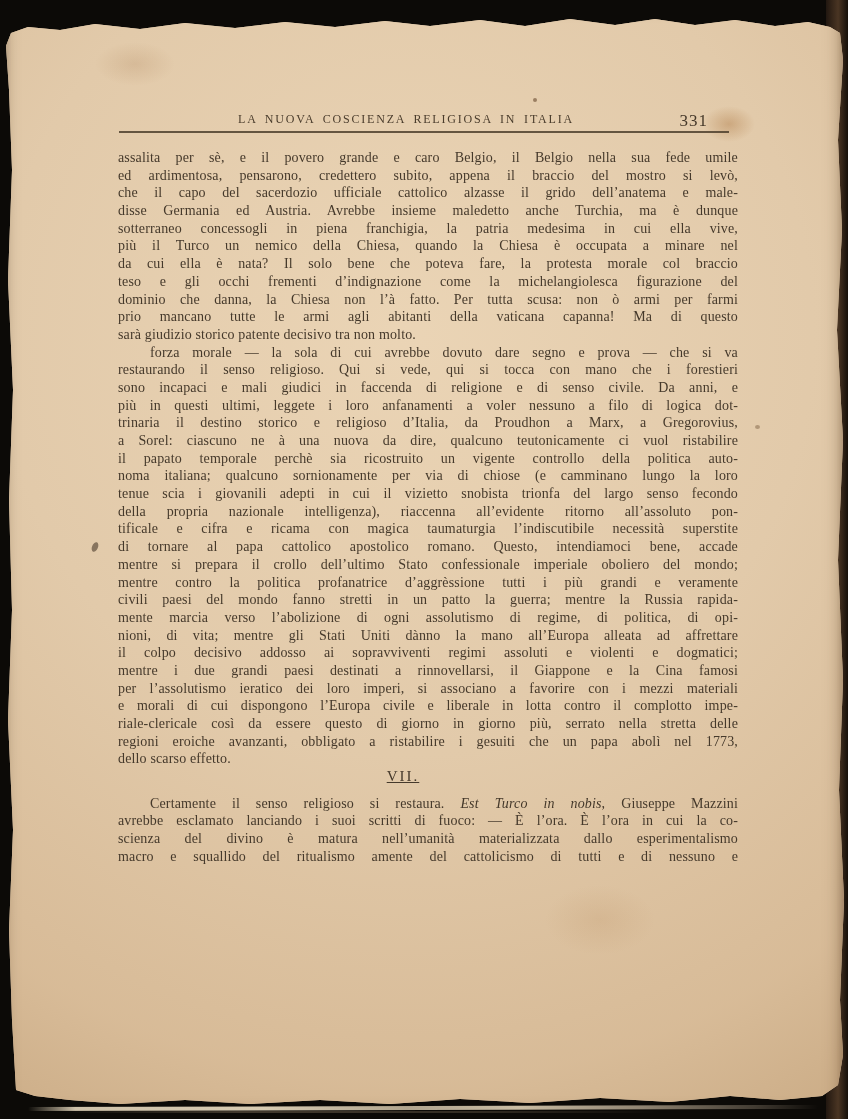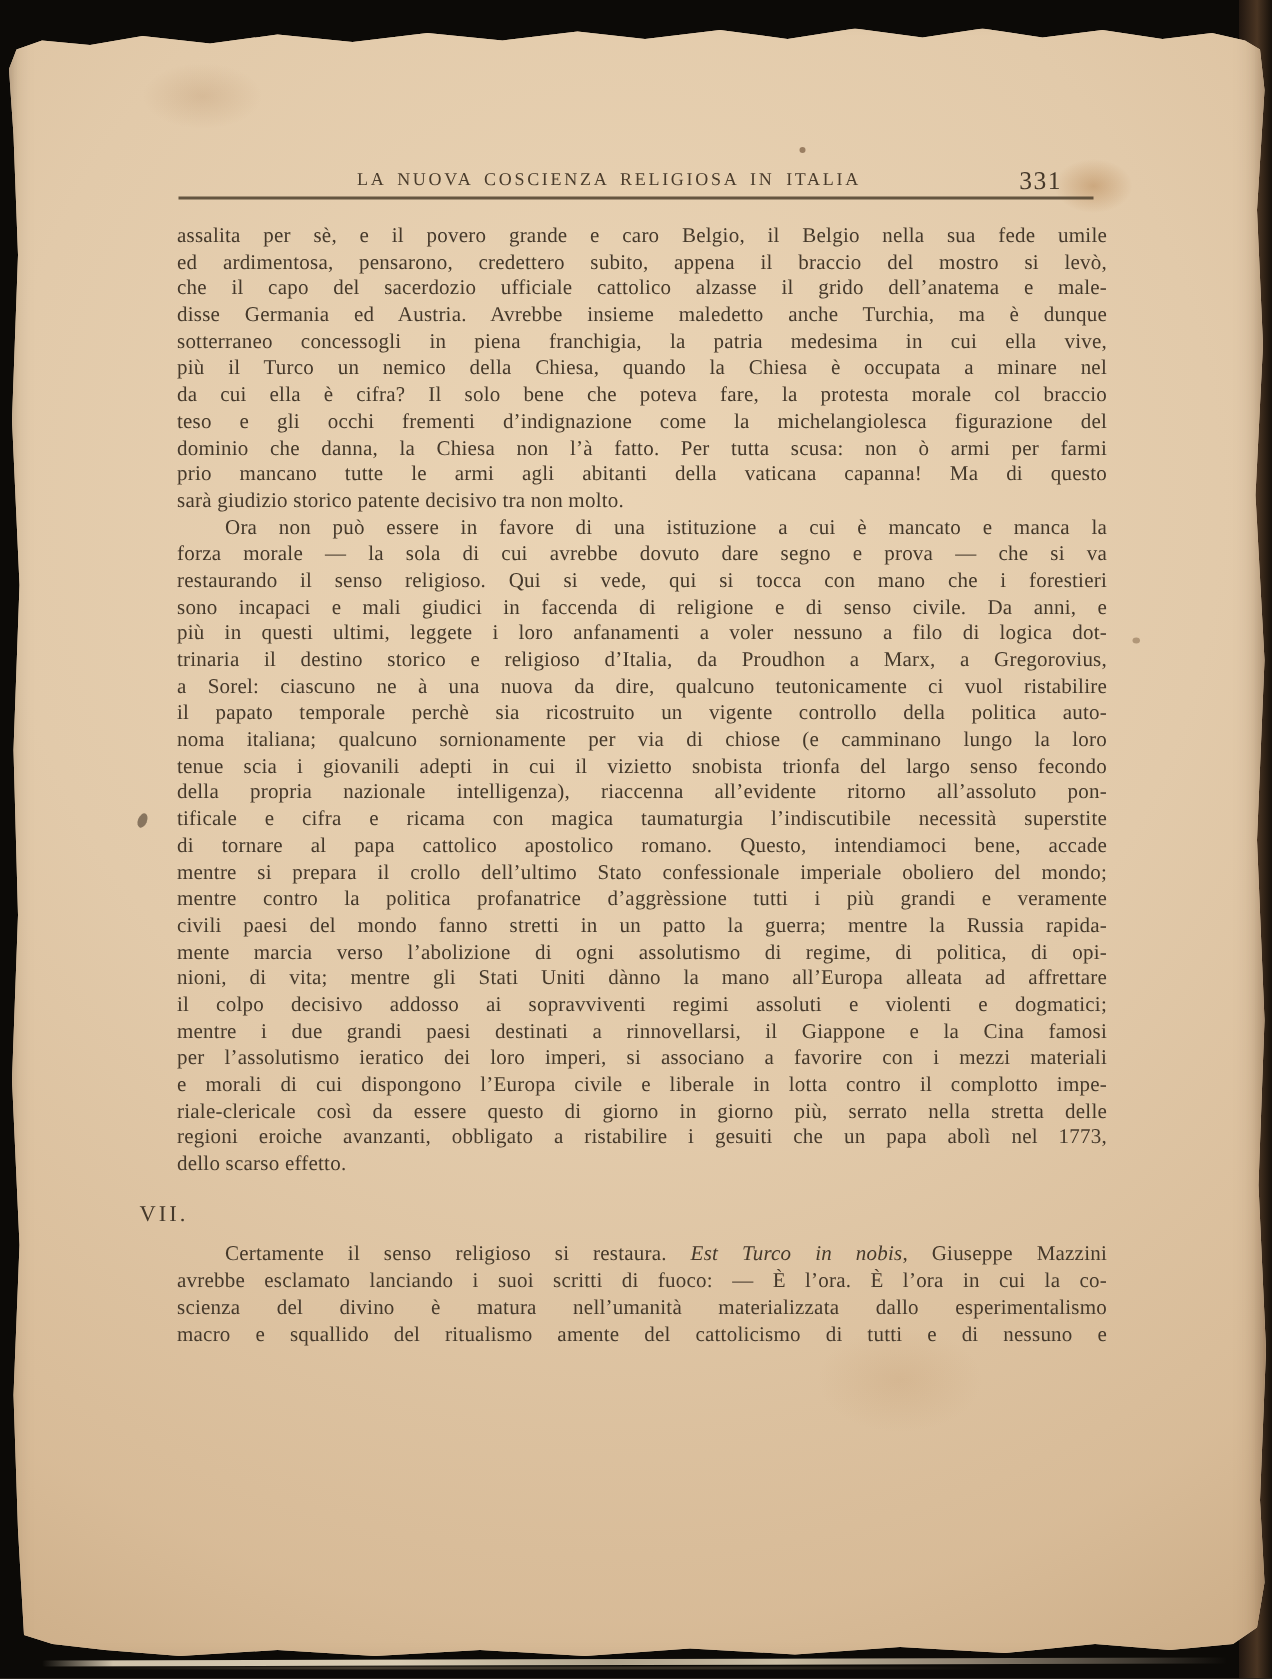--- a/index.html
+++ b/index.html
@@ -103,23 +103,23 @@
   }
   .text-line{
     height:17.7px;line-height:17.7px;
     text-align:justify;text-align-last:justify;
     white-space:nowrap;overflow:visible;
   }
   .text-line.last-short{text-align-last:left;}
   .para.indent .text-line:first-child{text-indent:32px;}
   .it{font-style:italic;}
   #section-heading{
-    height:17.7px;line-height:17.7px;margin-top:16px;margin-bottom:9px;
-    text-align:left;transform:translateX(-25px);
-    font-size:15px;letter-spacing:2px;color:var(--ink);
+    height:17.7px;line-height:17.7px;margin-top:0;margin-bottom:9px;
+    text-align:center;transform:translateX(-25px);
+    font-size:15px;letter-spacing:2px;color:var(--ink);text-decoration:underline;
   }
 </style>
 </head>
 <body>
 
 <div id="screenshot">
 
   <div id="book-edge-right"></div>
   <div id="under-pages"></div>
   <div id="under-pages-2"></div>
@@ -141,28 +141,27 @@
 
     <div id="body-text">
       <div>
           <div class="para">
             <div class="text-line">assalita per sè, e il povero grande e caro Belgio, il Belgio nella sua fede umile</div>
             <div class="text-line">ed ardimentosa, pensarono, credettero subito, appena il braccio del mostro si levò,</div>
             <div class="text-line">che il capo del sacerdozio ufficiale cattolico alzasse il grido dell’anatema e male-</div>
             <div class="text-line">disse Germania ed Austria. Avrebbe insieme maledetto anche Turchia, ma è dunque</div>
             <div class="text-line">sotterraneo concessogli in piena franchigia, la patria medesima in cui ella vive,</div>
             <div class="text-line">più il Turco un nemico della Chiesa, quando la Chiesa è occupata a minare nel</div>
-            <div class="text-line">da cui ella è cifra? Il solo bene che poteva fare, la protesta morale col braccio</div>
+            <div class="text-line">da cui ella è nata? Il solo bene che poteva fare, la protesta morale col braccio</div>
             <div class="text-line">teso e gli occhi frementi d’indignazione come la michelangiolesca figurazione del</div>
             <div class="text-line">dominio che danna, la Chiesa non l’à fatto. Per tutta scusa: non ò armi per farmi</div>
             <div class="text-line">prio mancano tutte le armi agli abitanti della vaticana capanna! Ma di questo</div>
             <div class="text-line last-short">sarà giudizio storico patente decisivo tra non molto.</div>
           </div>
           <div class="para indent">
-            <div class="text-line">Ora non può essere in favore di una istituzione a cui è mancato e manca la</div>
             <div class="text-line">forza morale — la sola di cui avrebbe dovuto dare segno e prova — che si va</div>
             <div class="text-line">restaurando il senso religioso. Qui si vede, qui si tocca con mano che i forestieri</div>
             <div class="text-line">sono incapaci e mali giudici in faccenda di religione e di senso civile. Da anni, e</div>
             <div class="text-line">più in questi ultimi, leggete i loro anfanamenti a voler nessuno a filo di logica dot-</div>
             <div class="text-line">trinaria il destino storico e religioso d’Italia, da Proudhon a Marx, a Gregorovius,</div>
             <div class="text-line">a Sorel: ciascuno ne à una nuova da dire, qualcuno teutonicamente ci vuol ristabilire</div>
             <div class="text-line">il papato temporale perchè sia ricostruito un vigente controllo della politica auto-</div>
             <div class="text-line">noma italiana; qualcuno sornionamente per via di chiose (e camminano lungo la loro</div>
             <div class="text-line">tenue scia i giovanili adepti in cui il vizietto snobista trionfa del largo senso fecondo</div>
             <div class="text-line">della propria nazionale intelligenza), riaccenna all’evidente ritorno all’assoluto pon-</div>

